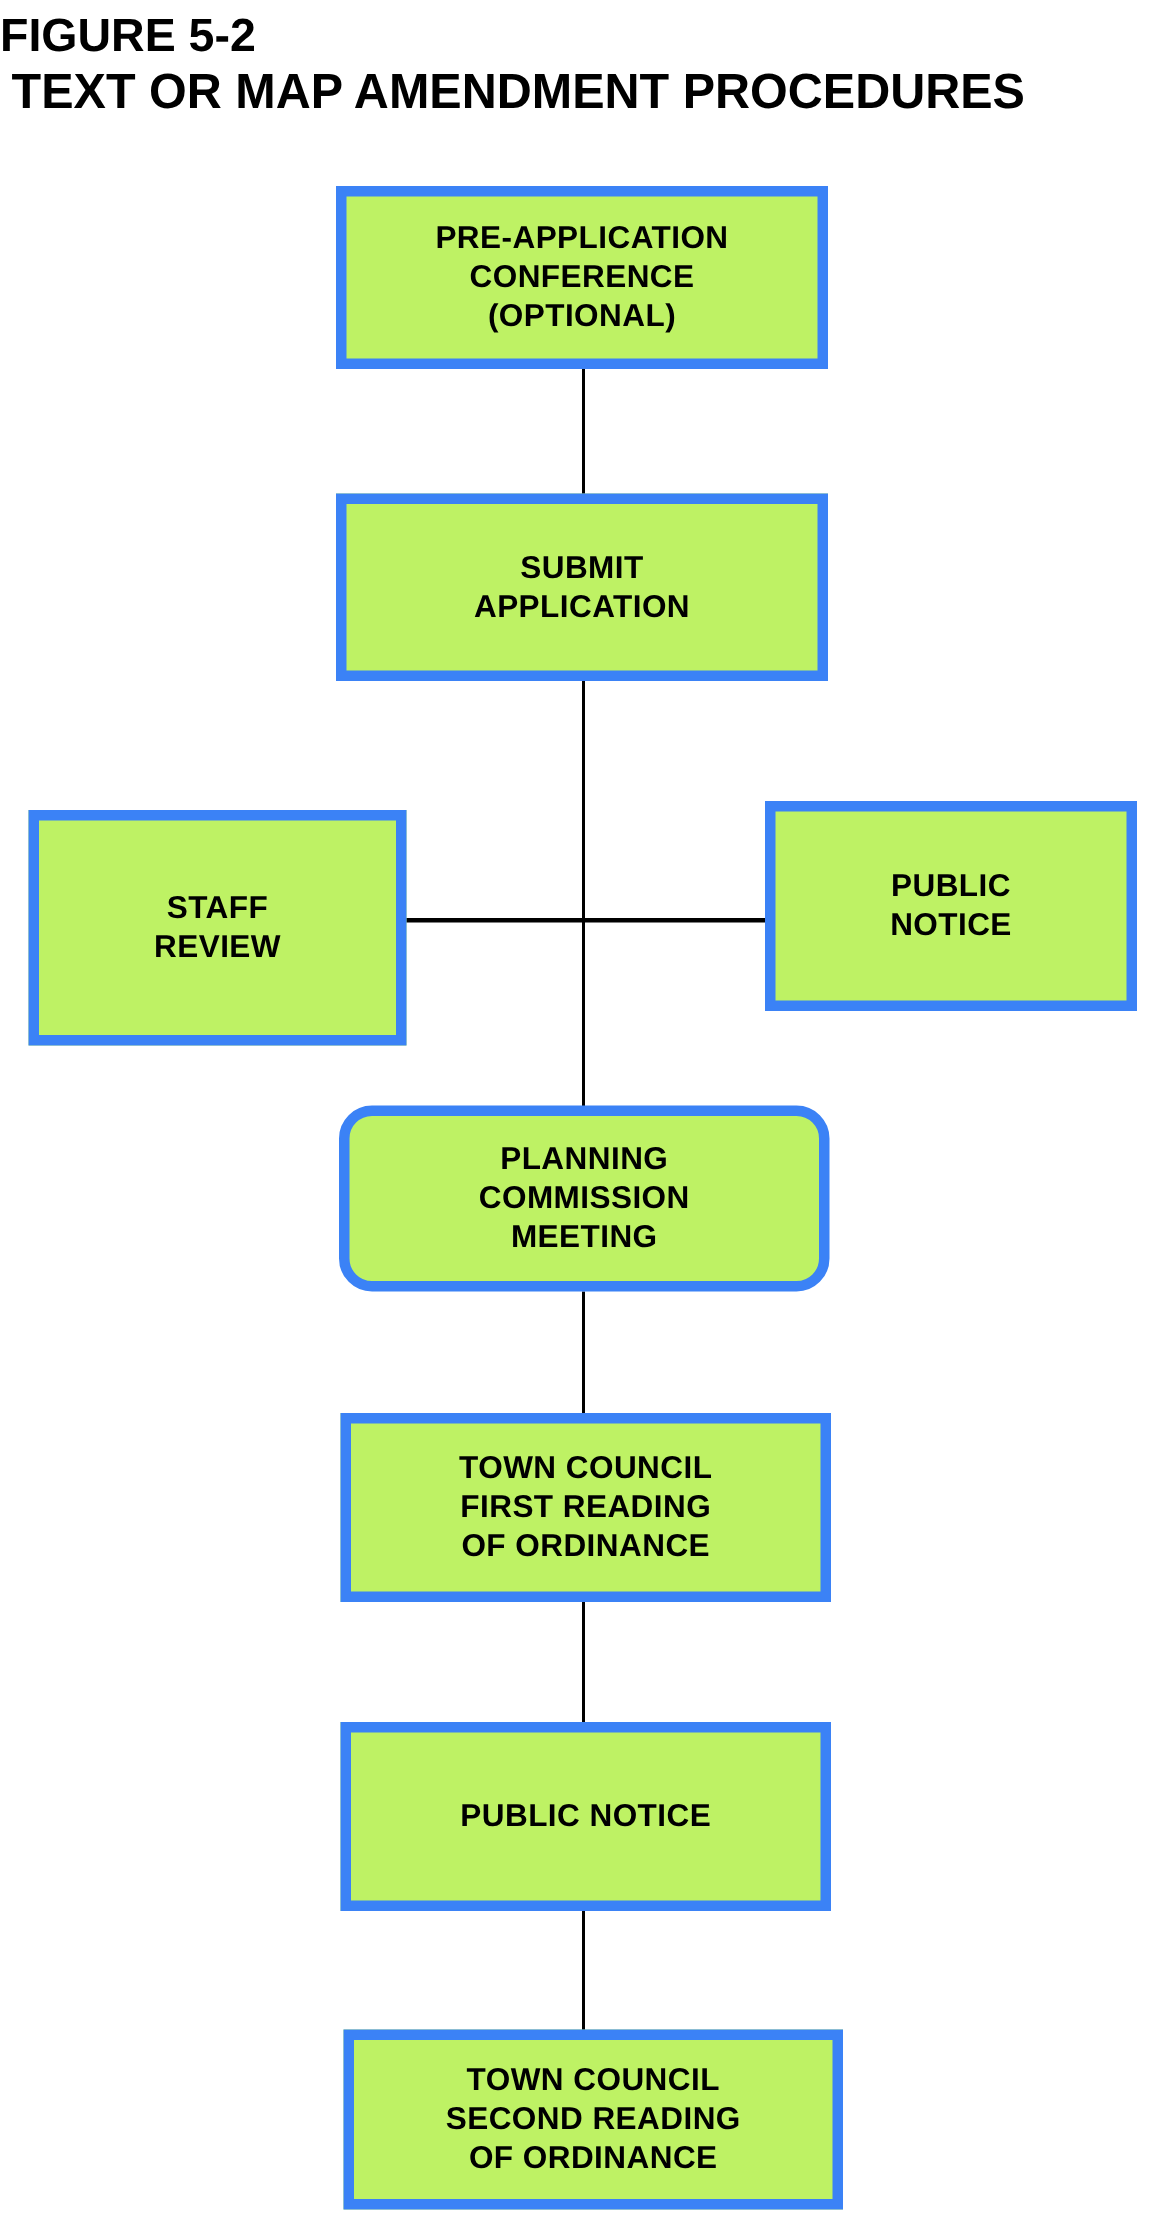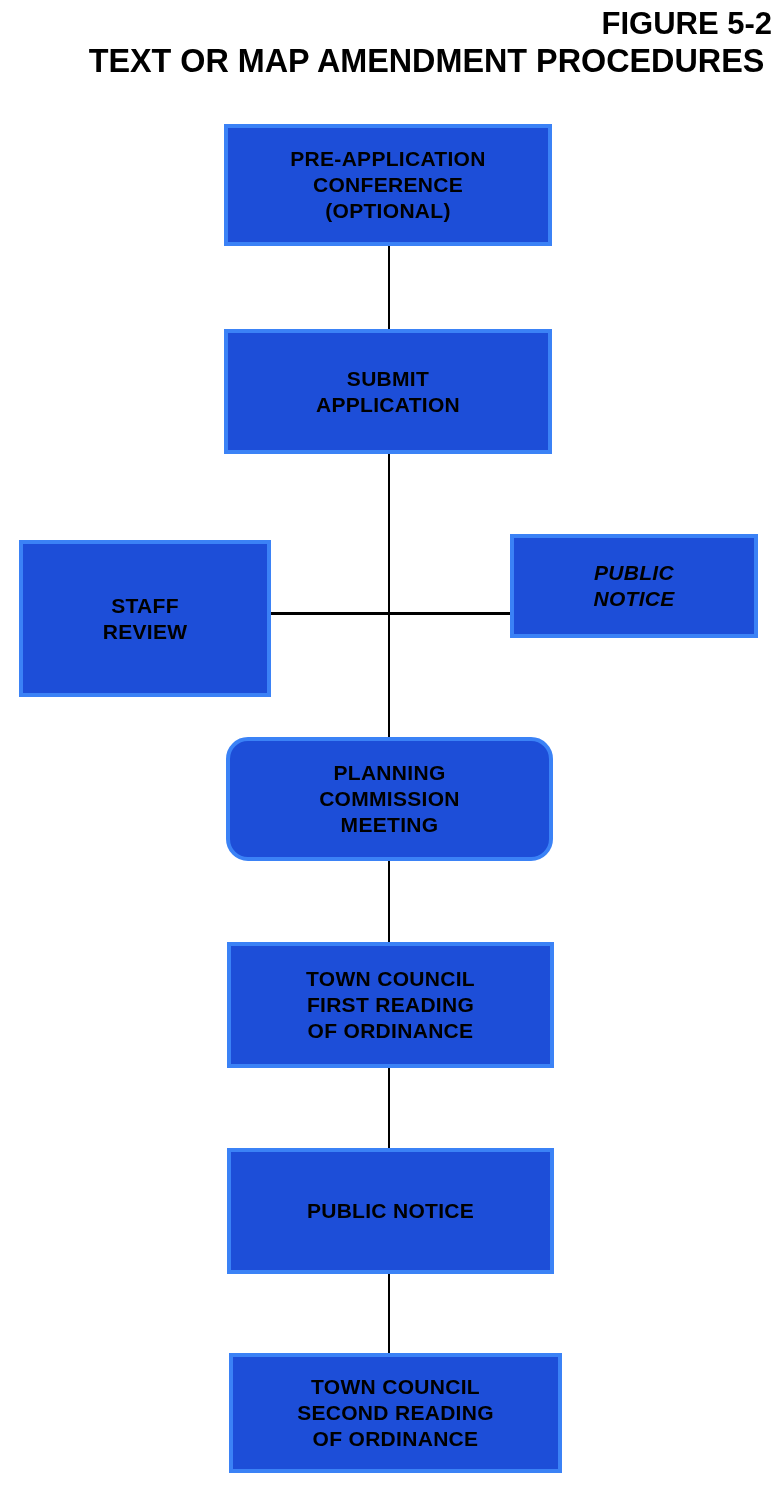--- a/index.html
+++ b/index.html
@@ -21,43 +21,43 @@
     left: 0; top: 0;
     width: 772px;
     height: 1485px;
   }
 
   .title-block {
     position: absolute;
     left: 0;
     top: 6px;
     width: 772px;
-    text-align: right;
+    text-align: left;
   }
   .title-line-1 {
     font-size: 31px;
     font-weight: bold;
     line-height: 36px;
     letter-spacing: 0px;
     white-space: nowrap;
   }
   .title-line-2 {
     font-size: 33px;
     font-weight: bold;
     line-height: 37px;
     white-space: nowrap;
     transform: scaleX(0.98);
     transform-origin: center top;
   }
 
   .node {
     position: absolute;
     box-sizing: border-box;
-    border: 4px solid #3b82f6;
-    background: #1d4ed8;
+    border: 7px solid #3b82f6;
+    background: #bef264;
     display: flex;
     align-items: center;
     justify-content: center;
     text-align: center;
   }
   .node-label {
     font-size: 21px;
     font-weight: bold;
     line-height: 26px;
     letter-spacing: 0.3px;
@@ -104,21 +104,21 @@
   <div class="node" style="left:224px; top:329px; width:328px; height:125px;justify-content:center;">
     <span class="node-label">SUBMIT
 APPLICATION</span>
   </div>
 
   <div class="node" style="left:19px; top:540px; width:252px; height:157px;">
     <span class="node-label">STAFF
 REVIEW</span>
   </div>
 
-  <div class="node" style="left:510px; top:534px; width:248px; height:104px;font-style:italic;">
+  <div class="node" style="left:510px; top:534px; width:248px; height:140px;">
     <span class="node-label">PUBLIC
 NOTICE</span>
   </div>
 
   <div class="node" style="left:226px; top:737px; width:327px; height:124px;border-radius:22px;">
     <span class="node-label">PLANNING
 COMMISSION
 MEETING</span>
   </div>
 

